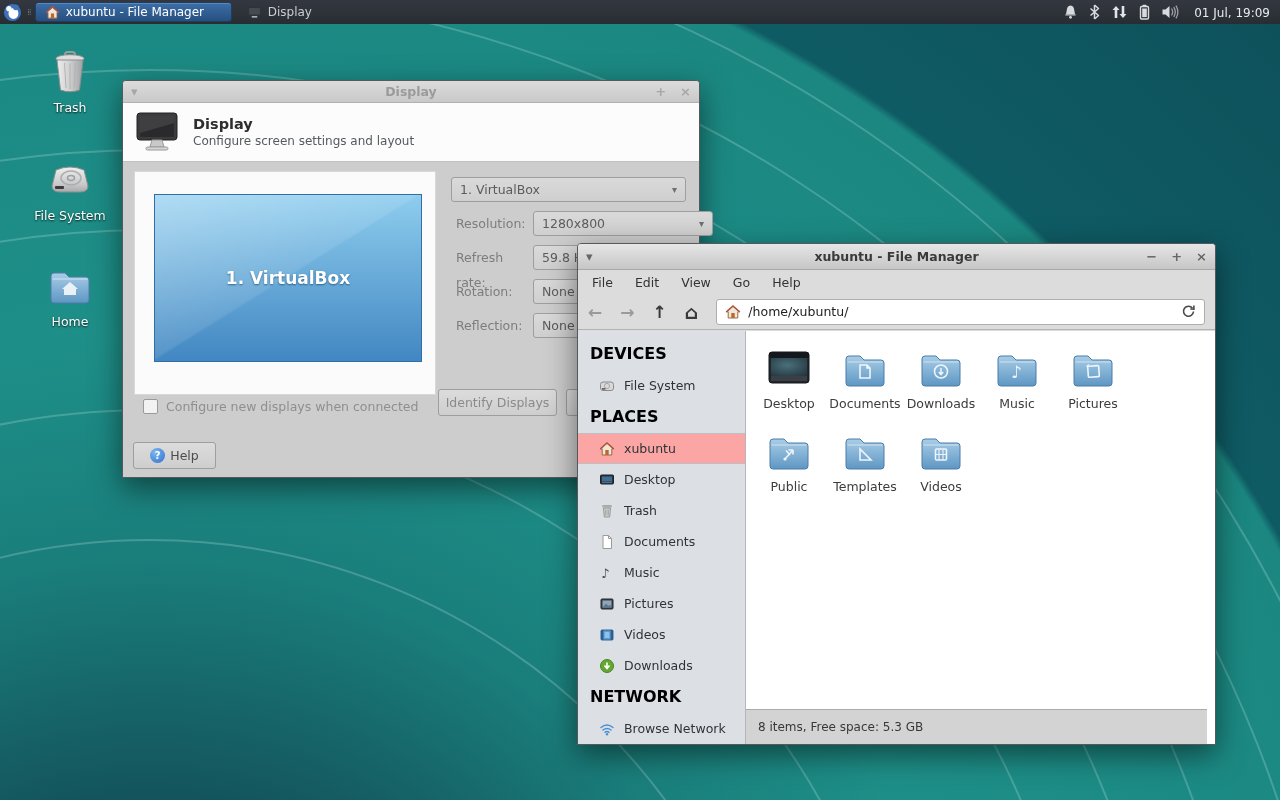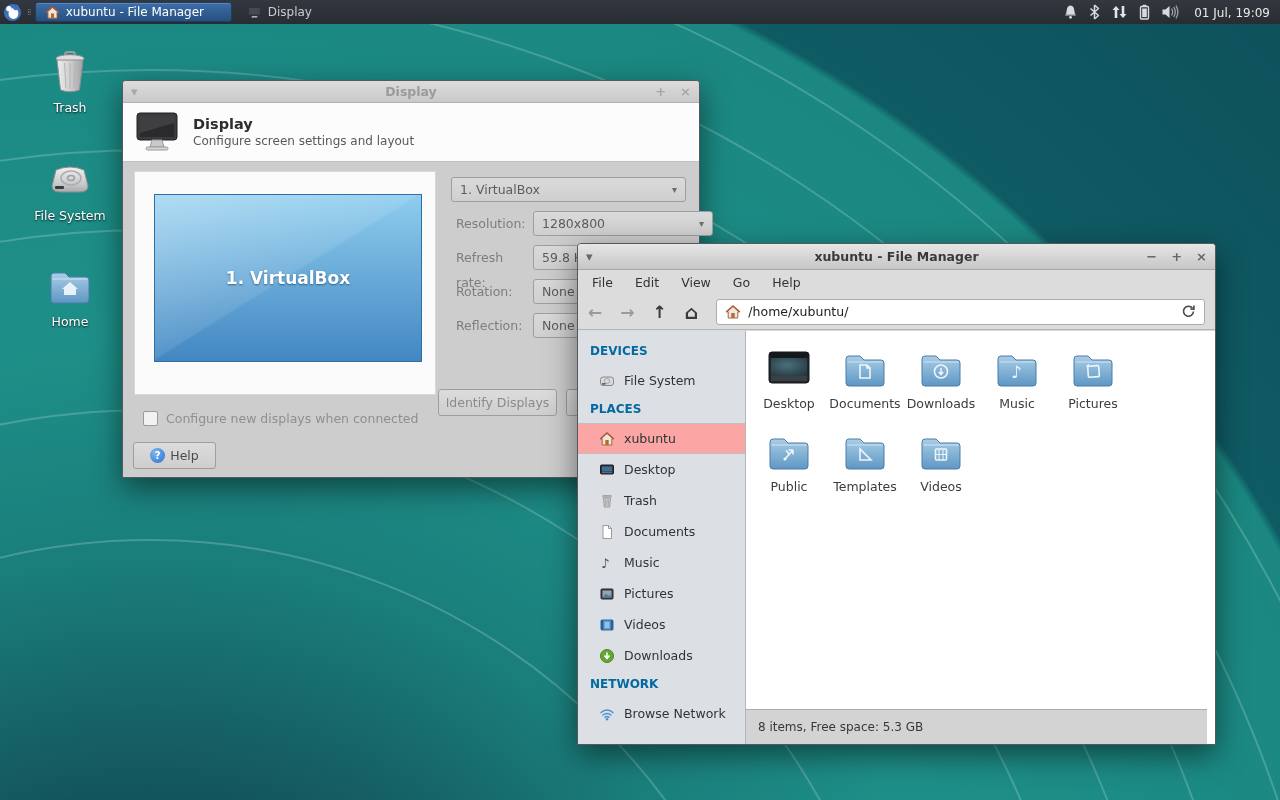--- a/index.html
+++ b/index.html
@@ -56,21 +56,21 @@
     display:flex; align-items:center; justify-content:center; }
   .monitor::after { content:""; position:absolute; inset:0;
     background:linear-gradient(to bottom right, rgba(255,255,255,.30), rgba(255,255,255,.10) 49%, rgba(255,255,255,0) 50%); }
   .monitor .mon-lbl { color:#ffffff; font-weight:bold; font-size:17px; text-shadow:0 1px 2px rgba(0,40,80,.55); z-index:1; }
   .combo { background:linear-gradient(#dadada,#cfcfcf); border:1px solid #9e9e9e; border-radius:3px;
     height:25px; display:flex; align-items:center; padding:0 8px; font-size:12.5px; color:#5c5c5c; }
   .combo .arr { margin-left:auto; color:#6e6e6e; font-size:10px; }
   .dev-combo { position:absolute; left:328px; top:96px; width:235px; }
   .fld-label { position:absolute; left:333px; width:76px; font-size:12.5px; color:#7d7d7d; line-height:25px; }
   .fld-combo { position:absolute; left:410px; width:180px; }
-  .chk-row { position:absolute; left:20px; top:330px; display:flex; align-items:center; gap:8px; }
+  .chk-row { position:absolute; left:20px; top:318px; display:flex; align-items:center; gap:8px; }
   .chk-box { width:15px; height:15px; background:#f2f2f2; border:1px solid #9a9a9a; border-radius:2px; }
   .chk-lbl { font-size:12.5px; color:#8f8f8f; }
   .btn { background:linear-gradient(#dcdcdc,#cecece); border:1px solid #9e9e9e; border-radius:3px;
     height:27px; display:flex; align-items:center; justify-content:center; font-size:12.5px; }
   .identify-btn { position:absolute; left:315px; top:308px; width:119px; color:#8a8a8a; }
   .partial-btn { position:absolute; left:443px; top:308px; width:20px; color:#8a8a8a; }
   .help-btn { position:absolute; left:10px; top:361px; width:83px; color:#4c4c4c; gap:5px; }
   .q-icon { width:15px; height:15px; border-radius:50%; background:radial-gradient(circle at 35% 30%, #7db8ef, #2a6fd0);
     color:#fff; font-size:10px; font-weight:bold; text-align:center; line-height:15px; }
 
@@ -79,21 +79,21 @@
   .fm .titlebar { height:26px; background:linear-gradient(#e6e6e6,#c6c6c6); color:#3a3a3a; border-bottom:1px solid #a8a8a8; }
   .fm .tb-glyph { color:#666; }
   .menubar { height:24px; display:flex; align-items:center; gap:22px; padding:0 14px; font-size:12.5px; color:#333; }
   .toolbar { height:36px; display:flex; align-items:center; padding:0 10px; gap:18px; border-bottom:1px solid #b3b3b3; }
   .nav-g { font-size:17px; font-weight:bold; }
   .nav-g.dis { color:#9a9a9a; } .nav-g.en { color:#3a3a3a; }
   .pathbar { flex:1; height:26px; background:#ffffff; border:1px solid #aeaeae; border-radius:3px;
     display:flex; align-items:center; gap:7px; padding:0 8px; font-size:12.5px; color:#222; }
   .fm-body { position:absolute; top:87px; bottom:0; left:0; right:0; display:flex; }
   .sidebar { width:168px; background:#dce0e5; border-right:1px solid #b2b6bb; padding-top:7px; font-size:12.5px; }
-  .sb-head { font-weight:bold; color:#0369a1; padding:6px 12px 7px; font-size:12px; }
+  .sb-head { font-weight:bold; color:#000000; padding:6px 12px 7px; font-size:16px; }
   .sb-item { height:31px; display:flex; align-items:center; gap:9px; padding:0 12px 0 21px; color:#2e3436;
     border-top:1px solid transparent; border-bottom:1px solid transparent; }
   .sb-item.sel { background:#fca5a5; border-top:1px solid #bcc0c5; border-bottom:1px solid #bcc0c5; }
   .sb-item svg { flex:0 0 auto; }
   .fm-main { flex:1; background:#ffffff; position:relative; }
   .files { display:flex; flex-wrap:wrap; width:396px; padding:14px 0 0 5px; }
   .file-item { width:76px; height:83px; display:flex; flex-direction:column; align-items:center; }
   .file-item .flbl { font-size:12.5px; color:#3c3c3c; margin-top:3px; white-space:nowrap; }
   .statusbar { position:absolute; left:0; right:8px; bottom:0; height:35px; background:#d3d3d3;
     border-top:1px solid #ababab; display:flex; align-items:center; padding:0 12px; font-size:12px; color:#383838; }

